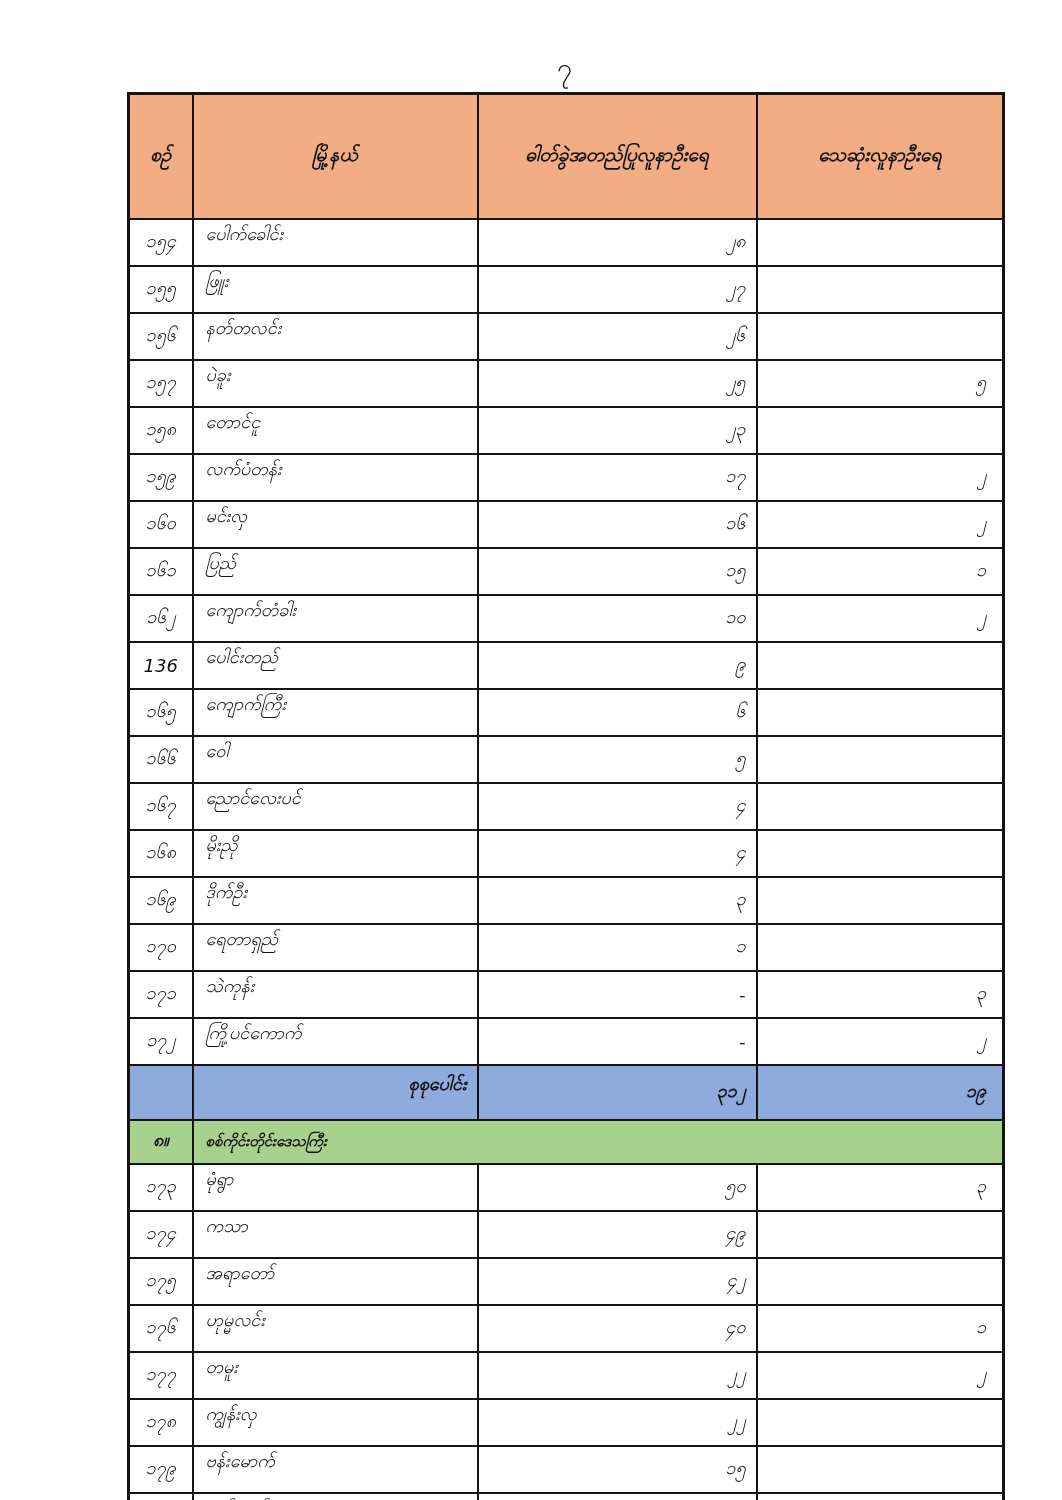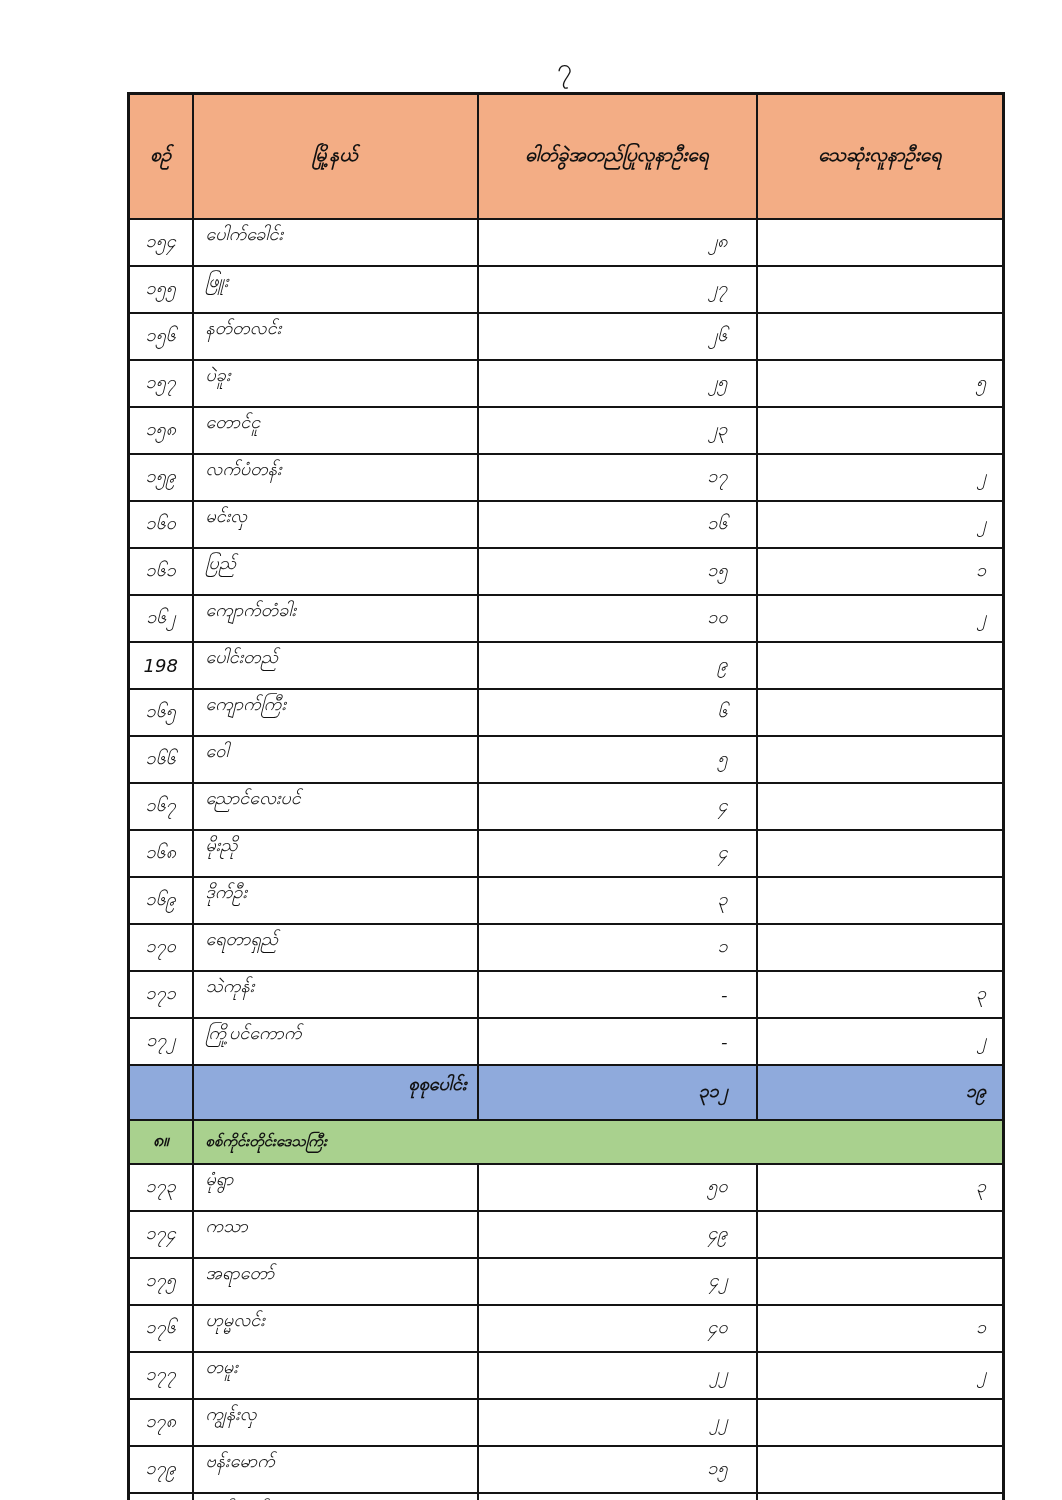--- a/index.html
+++ b/index.html
@@ -46,21 +46,21 @@
     height: 125px;
     font-weight: 700;
     font-size: 19px;
     text-align: center;
     padding: 4px 6px;
   }
   tbody tr { height: 41px; }
   tbody tr.tall { height: 44px; }
   td.no    { text-align: center; padding: 2px 4px; }
   td.town  { text-align: left;  padding: 2px 8px 16px 12px; }
-  td.conf  { text-align: right; padding: 2px 28px 2px 4px; }
+  td.conf  { text-align: right; padding: 2px 10px 2px 4px; }
   td.dead  { text-align: right; padding: 2px 16px 2px 4px; }
   tr.total { height: 55px; }
   tr.total td { background: var(--total-bg, #8faadc); font-weight: 700; }
   tr.total td.town { text-align: right; padding-right: 10px; }
   tr.section { height: 44px; }
   tr.section td { background: var(--section-bg, #a9d18e); font-weight: 700; }
   tr.section td.no { text-align: center; }
   tr.section td.label { text-align: left; padding: 2px 8px 2px 12px; font-size: 15px; }
 </style>
 </head>
@@ -132,21 +132,21 @@
         <td class="conf">၁၅</td>
         <td class="dead">၁</td>
       </tr>
       <tr class="">
         <td class="no">၁၆၂</td>
         <td class="town">ကျောက်တံခါး</td>
         <td class="conf">၁၀</td>
         <td class="dead">၂</td>
       </tr>
       <tr class="">
-        <td class="no">198</td>
+        <td class="no">136</td>
         <td class="town">ပေါင်းတည်</td>
         <td class="conf">၉</td>
         <td class="dead"></td>
       </tr>
       <tr class="">
         <td class="no">၁၆၅</td>
         <td class="town">ကျောက်ကြီး</td>
         <td class="conf">၆</td>
         <td class="dead"></td>
       </tr>

